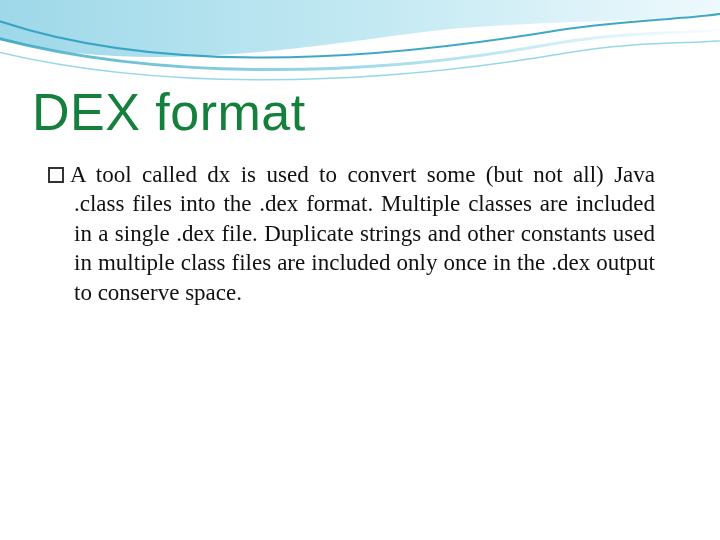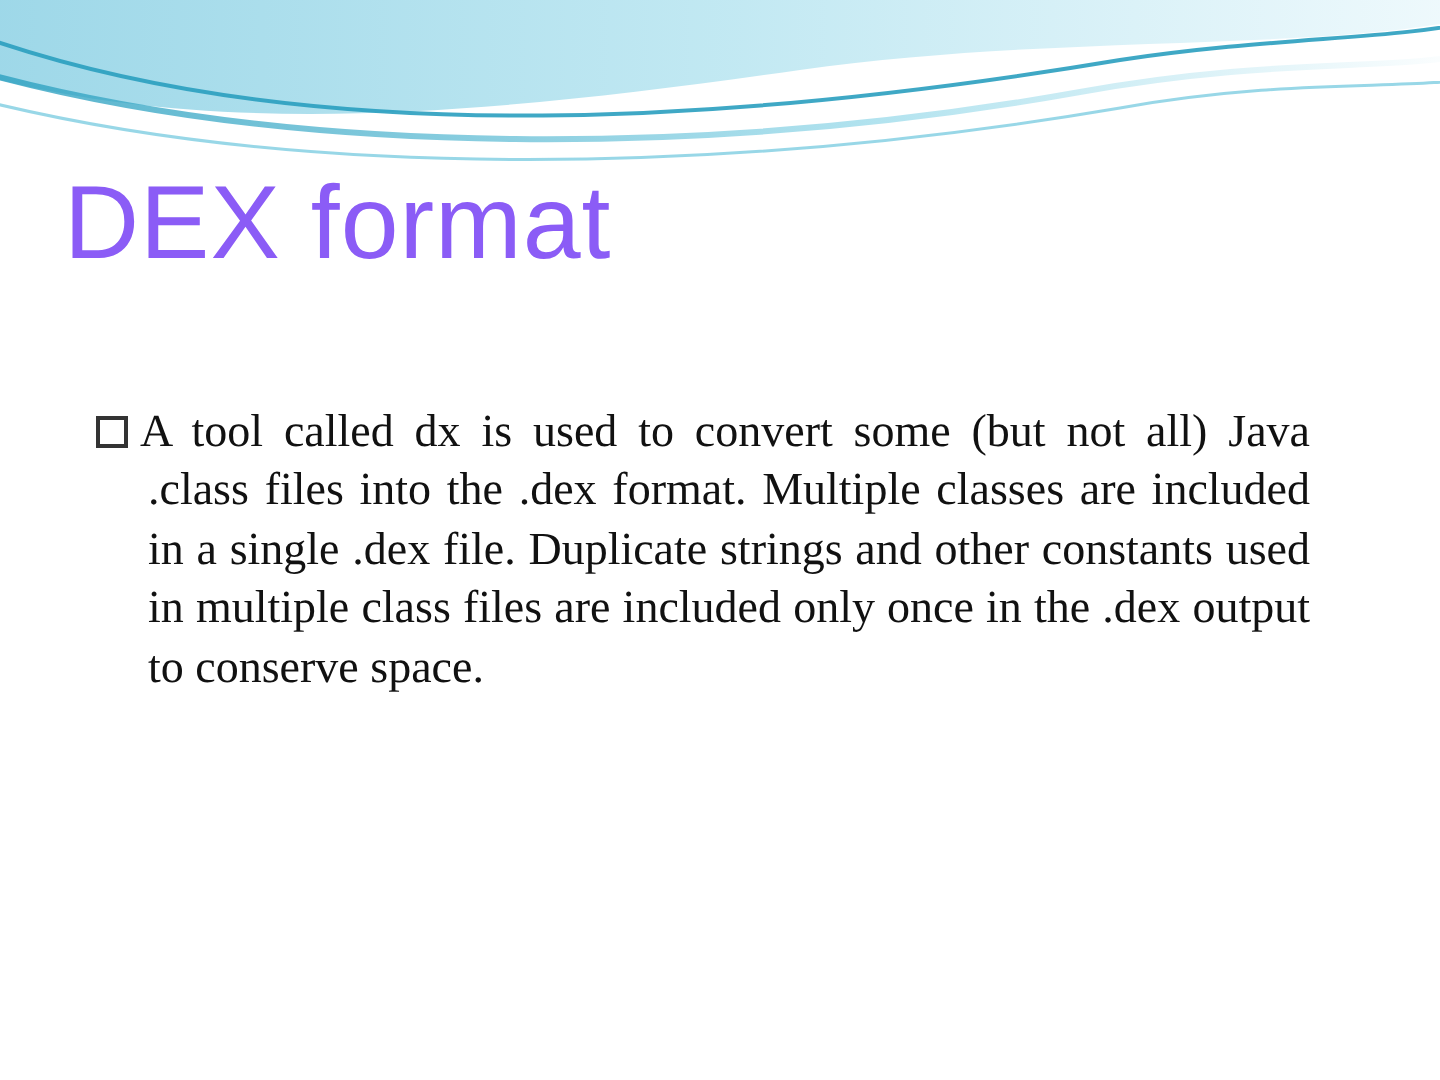--- a/index.html
+++ b/index.html
@@ -27,29 +27,28 @@
     height: 90px;
     pointer-events: none;
   }
   .title {
     position: absolute;
     top: 82px;
     left: 32px;
     font-family: "Segoe UI Light", "Segoe UI", "Helvetica Neue", Arial, sans-serif;
     font-weight: 300;
     font-size: 52px;
-    color: #8b5cf6;
+    color: #15803d;
     letter-spacing: 0.5px;
   }
   .body {
     position: absolute;
     top: 160px;
     left: 48px;
     right: 65px;
-    margin-top: 41px;
   }
   .para {
     font-size: 23px;
     line-height: 1.28;
     color: #111;
     text-align: justify;
     text-justify: inter-word;
     margin: 0 0 4px 0;
     text-indent: -26px;
     padding-left: 26px;

